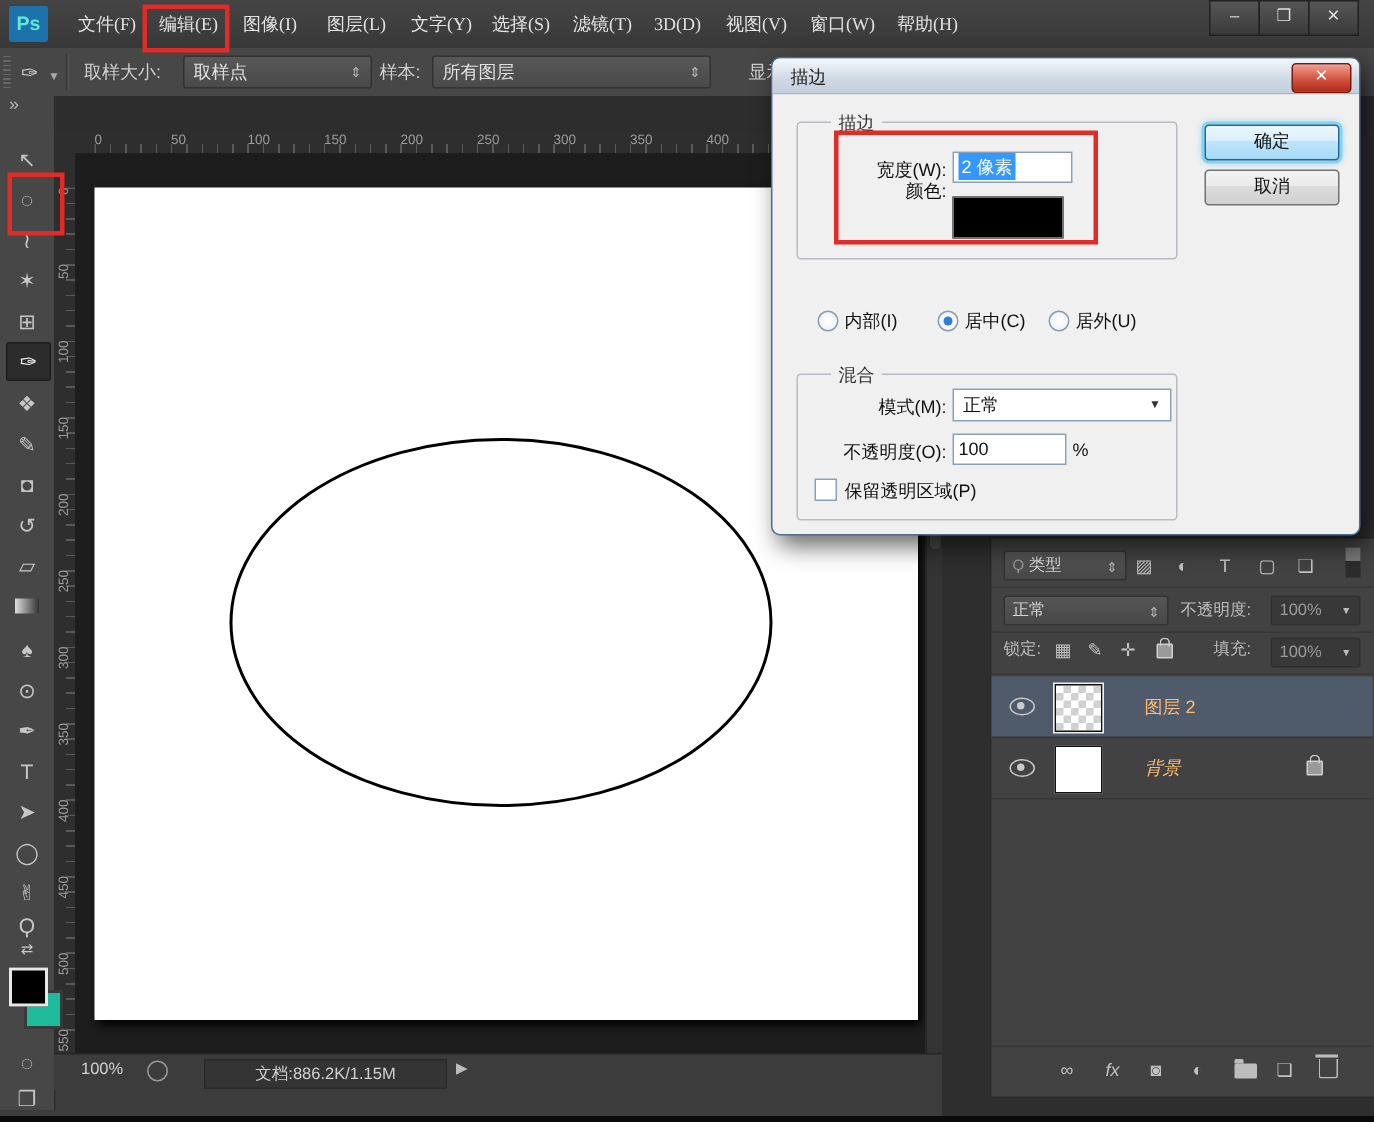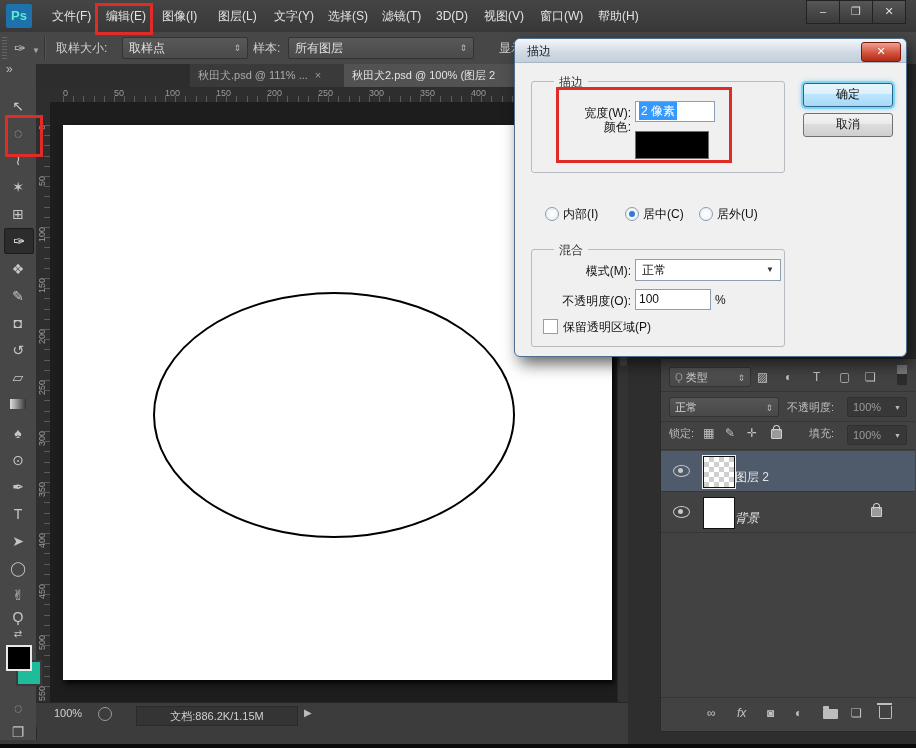--- a/index.html
+++ b/index.html
@@ -3,21 +3,21 @@
 <meta charset="utf-8">
 <style>
   html,body{margin:0;padding:0;background:#000;}
   #app{position:relative;width:916px;height:748px;background:#3c3c3c;overflow:hidden;
        font-family:"Liberation Sans","DejaVu Sans",sans-serif;color:#dcdcdc;font-size:12px;}
   .abs{position:absolute;}
   
   #titlebar{left:0;top:0;width:916px;height:32px;background:linear-gradient(#454545,#383838);border-bottom:1px solid #262626;}
   #ps-logo{left:6px;top:4px;width:26px;height:24px;background:#1d72ab;color:#5eead4;font-weight:bold;
            text-align:center;line-height:24px;font-size:13px;border-radius:2px;}
-  .menu-item{top:0;height:32px;line-height:32px;padding:0 12px;color:#e2e2e2;font-size:12px;}
+  .menu-item{top:0;height:32px;line-height:32px;padding:0 12px;color:#e2e2e2;font-size:12px;font-family:Liberation Serif, serif;}
   .winbtn{top:0;width:32px;height:22px;background:linear-gradient(#565656,#3a3a3a);border:1px solid #222;
           color:#ddd;text-align:center;line-height:20px;font-size:11px;}
   
   #optionsbar{left:0;top:32px;width:916px;height:32px;background:#474747;border-bottom:1px solid #2a2a2a;}
   .grip{left:2px;top:37px;width:5px;height:22px;background:repeating-linear-gradient(0deg,#666 0 1px,transparent 1px 3px);}
   .opt-label{color:#cfcfcf;line-height:32px;font-size:12px;}
   .opt-dd{height:20px;background:linear-gradient(#585858,#4a4a4a);border:1px solid #333;border-radius:2px;
           color:#e0e0e0;line-height:20px;padding:0 6px;font-size:12px;}
   .spin{float:right;color:#bbb;font-size:9px;line-height:20px;}
   .vdiv{top:36px;width:1px;height:24px;background:#333;border-right:1px solid #555;}
@@ -64,21 +64,21 @@
   .pn-label{color:#bdbdbd;font-size:11px;line-height:20px;}
   .lrow{left:0;width:254px;height:40px;border-bottom:1px solid #363636;}
   .lrow.sel{background:#4f5b6a;}
   .eye{left:12px;top:14px;width:15px;height:10px;border:1px solid #c9c9c9;border-radius:50%;}
   .eye i{position:absolute;left:4px;top:2px;width:5px;height:5px;background:#c9c9c9;border-radius:50%;}
   .thumb{left:42px;top:5px;width:30px;height:30px;border:1px solid #111;background:#fff;}
   .thumb.checker{background-color:#fff;background-image:
      linear-gradient(45deg,#cfcfcf 25%,transparent 25%,transparent 75%,#cfcfcf 75%),
      linear-gradient(45deg,#cfcfcf 25%,transparent 25%,transparent 75%,#cfcfcf 75%);
      background-size:10px 10px;background-position:0 0,5px 5px;outline:1px solid #eee;}
-  .lname{left:74px;top:12px;font-size:12px;color:#e5e5e5;margin-top:6px;}
+  .lname{left:102px;top:12px;font-size:12px;color:#fdba74;}
   .lockicon{width:9px;height:8px;border:1px solid #cfcfcf;border-radius:1px;position:relative;background:#9a9a9a;}
   .lockicon:before{content:"";position:absolute;left:1px;top:-5px;width:5px;height:5px;border:1px solid #cfcfcf;border-bottom:none;border-radius:4px 4px 0 0;}
   .foldericon{width:15px;height:10px;background:#bdbdbd;position:relative;border-radius:1px;}
   .foldericon:before{content:"";position:absolute;left:0;top:-3px;width:6px;height:3px;background:#bdbdbd;border-radius:1px 1px 0 0;}
   .trashicon{width:11px;height:12px;border:1px solid #bdbdbd;border-top:none;border-radius:0 0 2px 2px;position:relative;margin-top:3px;}
   .trashicon:before{content:"";position:absolute;left:-3px;top:-3px;width:15px;height:2px;background:#bdbdbd;}
   
   #dialog{left:514px;top:38px;width:391px;height:317px;background:#f0f0f0;border:1px solid #4e6e8f;
           border-radius:6px;box-shadow:5px 7px 16px rgba(0,0,0,.6);z-index:50;color:#111;}
   #dlg-title{left:0;top:0;width:100%;height:24px;background:linear-gradient(#f4f7fa,#cfd9e4 60%,#c3cfdc);
@@ -139,26 +139,20 @@
     <div class="abs opt-label" style="left:253px">样本:</div>
     <div class="abs opt-dd" style="left:288px;top:5px;width:172px">
       <span>所有图层</span>
       <span class="spin">⇕</span>
     </div>
     <div class="optcheck abs" style="left:481px">✓</div>
     <div class="abs opt-label" style="left:499px">显示取样环</div>
   </div>
 
   <div id="tabband" class="abs"></div>
-  <div class="doc-tab abs" style="left:190px;width:138px">
-    <span>秋田犬.psd @ 111% ...</span><span class="tab-close">×</span>
-  </div>
-  <div class="doc-tab active abs" style="left:344px;width:170px">
-    <span>秋田犬2.psd @ 100% (图层 2</span>
-  </div>
 
   <div id="toolbar" class="abs">
     <div class="abs" style="left:6px;top:-2px;color:#bbb">»</div>
   </div>
   <div class="tool abs" style="top:94px">↖</div>
   <div class="tool abs" style="top:121px">◌</div>
   <div class="tool abs" style="top:148px">≀</div>
   <div class="tool abs" style="top:175px">✶</div>
   <div class="tool abs" style="top:202px">⊞</div>
   <div class="tool sel abs" style="top:228px">✑</div>

